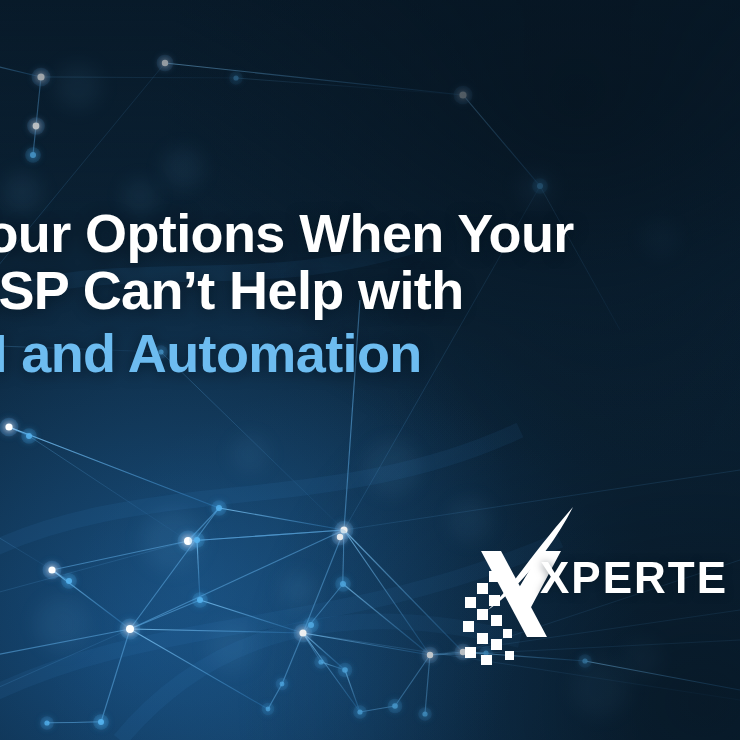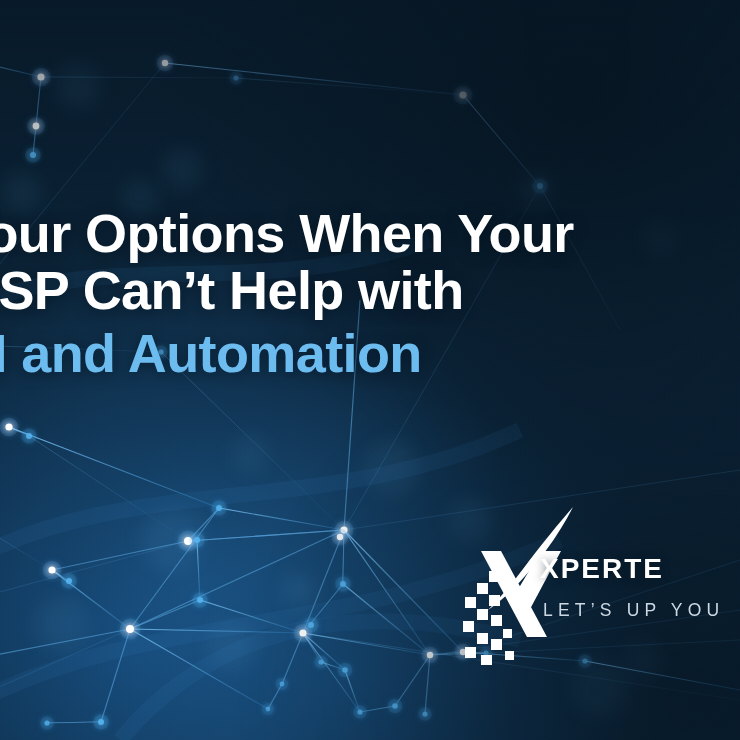--- a/index.html
+++ b/index.html
@@ -54,21 +54,21 @@
   
   .logo{
     position:absolute;
     left:455px;top:505px;
     width:330px;height:165px;
   }
   .logo-mark{position:absolute;left:0;top:0;width:120px;height:160px;}
   .logo-word{
     position:absolute;
     left:85px;top:48px;
-    font-size:28px;
+    font-size:44px;
     font-weight:bold;
     letter-spacing:2.0px;
     color:#ffffff;
     white-space:nowrap;
     text-shadow:0 1px 8px rgba(4,16,26,0.5);
   }
   .logo-tag{
     position:absolute;
     left:88px;top:95px;
     font-size:17.5px;
@@ -302,16 +302,15 @@
         <rect x="8" y="116" width="11" height="11"></rect>
         <rect x="22" y="128" width="11" height="11"></rect>
         <rect x="36" y="134" width="11" height="11"></rect>
         <rect x="10" y="142" width="11" height="11"></rect>
         <rect x="26" y="150" width="11" height="11"></rect>
         <rect x="48" y="124" width="9" height="9"></rect>
         <rect x="50" y="146" width="9" height="9"></rect>
       </g>
     </svg>
     <div class="logo-word">XPERTE</div>
-    <div class="logo-tag">LET’S UP YOU</div>
   </div>
 
 </div>
 
 </body></html>

